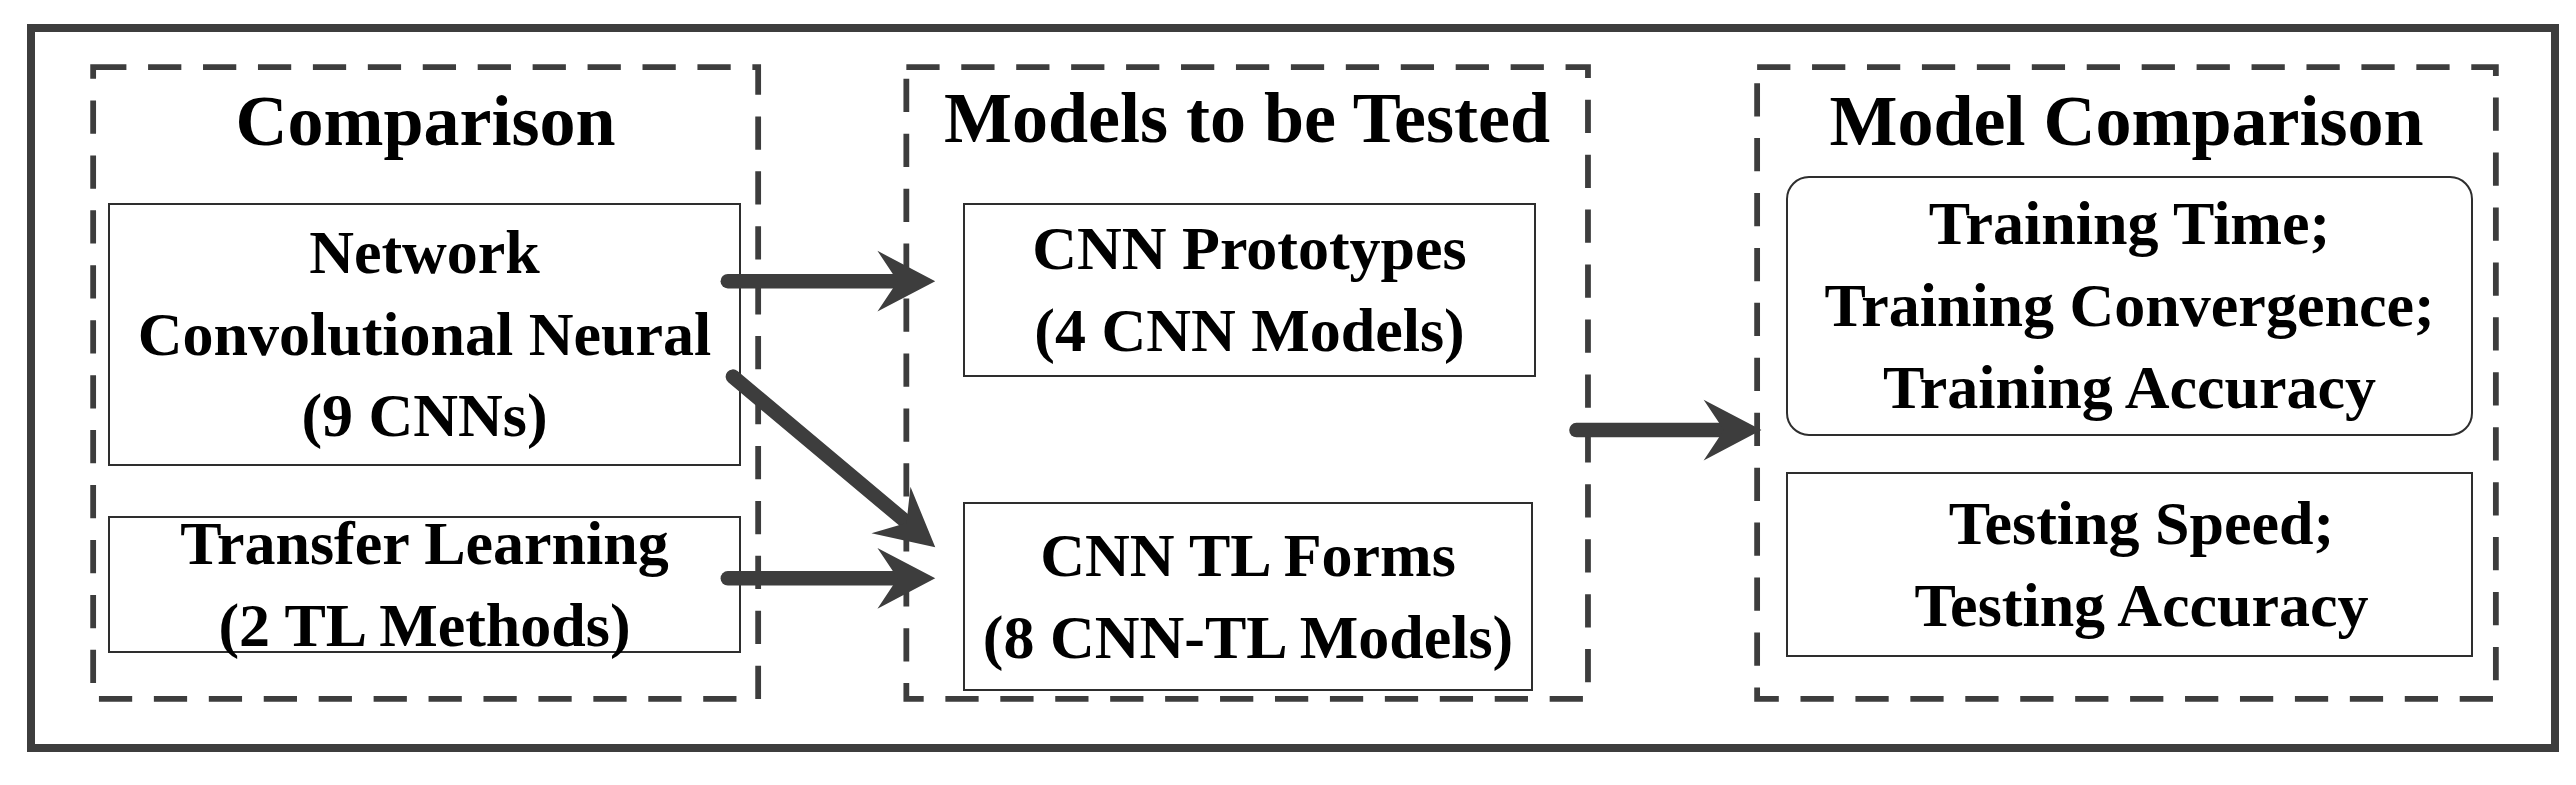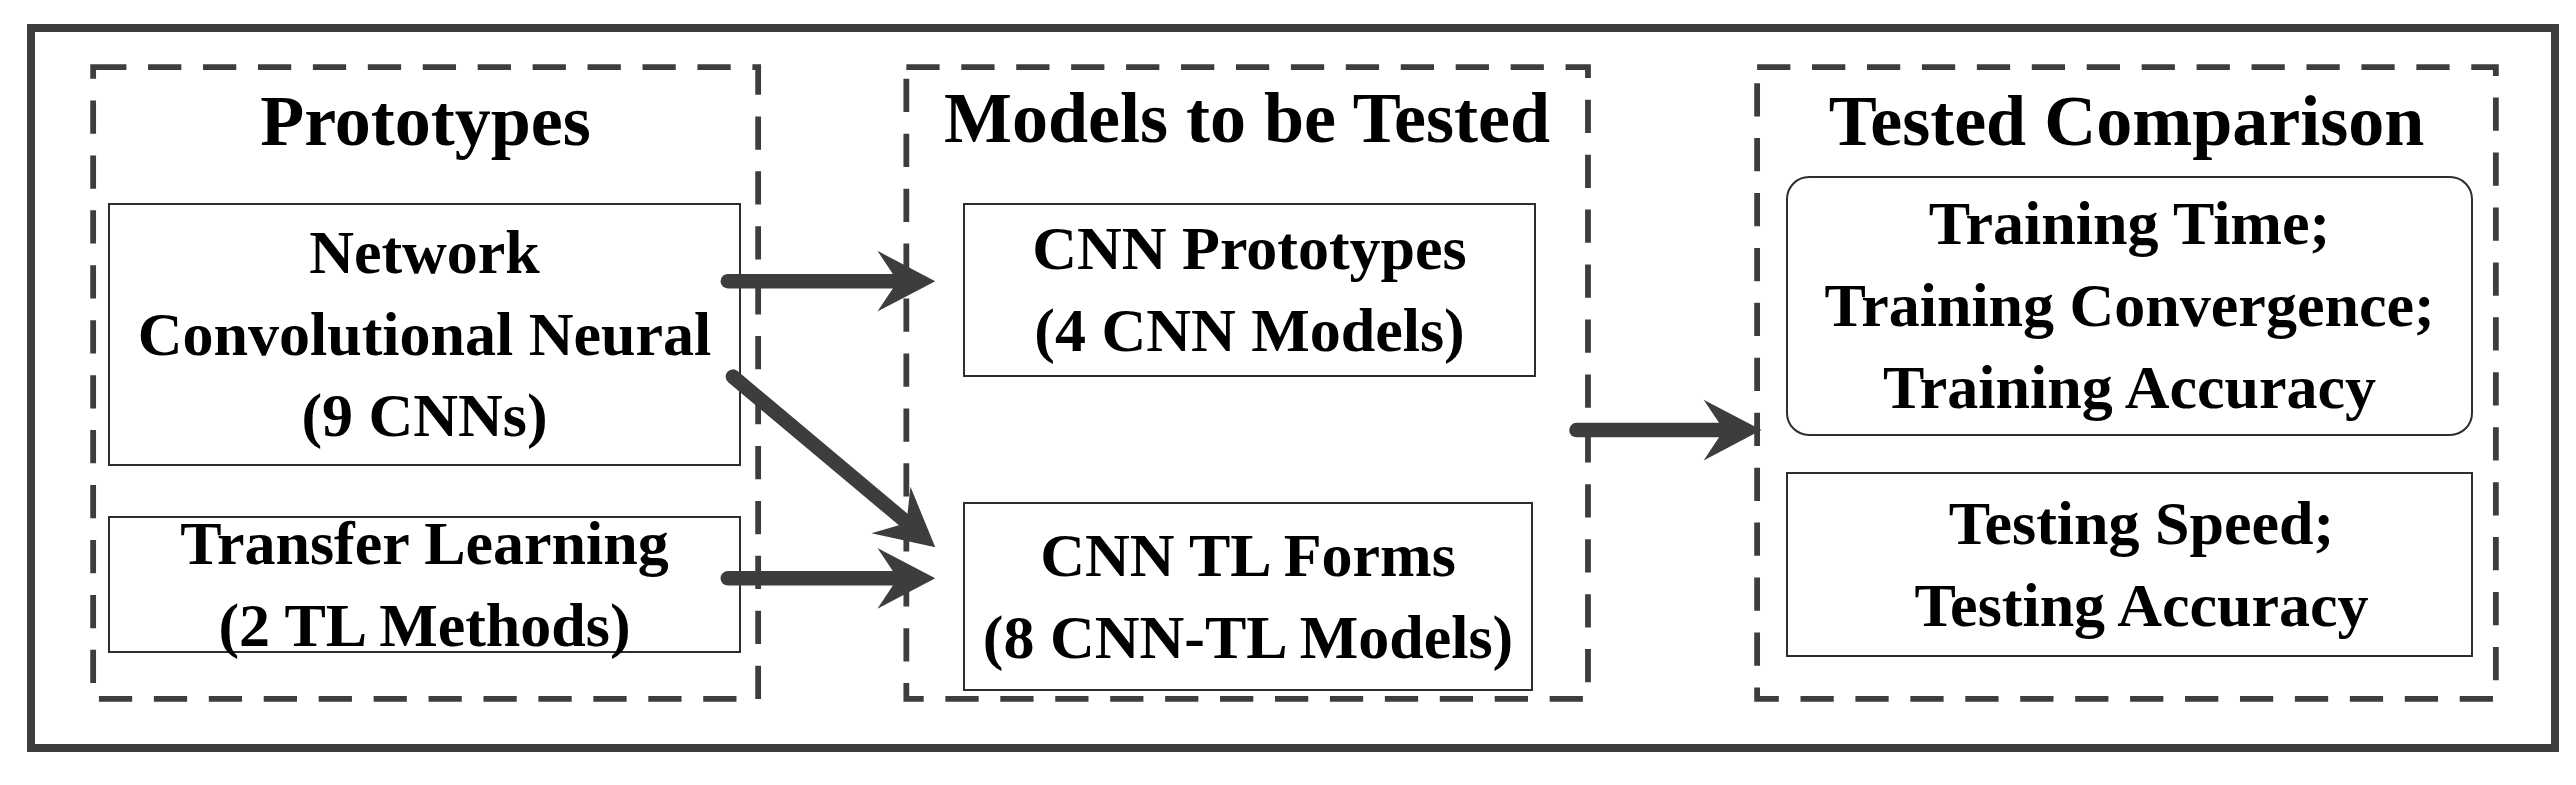--- a/index.html
+++ b/index.html
@@ -65,23 +65,23 @@
   #box-training   { left: 1786px; top: 176px; width: 687px; height: 260px; border-radius: 23px; }
   #box-testing    { left: 1786px; top: 472px; width: 687px; height: 185px; padding-left: 24px; }
 </style>
 </head>
 <body>
 
 <div class="canvas">
 
   <div class="outer-frame"></div>
 
-  <div class="section-title" id="title-methodology">Prototypes</div>
+  <div class="section-title" id="title-methodology">Comparison</div>
   <div class="section-title" id="title-models">Models to be Tested</div>
-  <div class="section-title" id="title-comparison">Tested Comparison</div>
+  <div class="section-title" id="title-comparison">Model Comparison</div>
 
   <div class="tbox" id="box-cnn">
     <div class="line">Network</div>
     <div class="line">Convolutional Neural</div>
     <div class="line">(9 CNNs)</div>
   </div>
   <div class="tbox" id="box-tl">
     <div class="line">Transfer Learning</div>
     <div class="line">(2 TL Methods)</div>
   </div>

